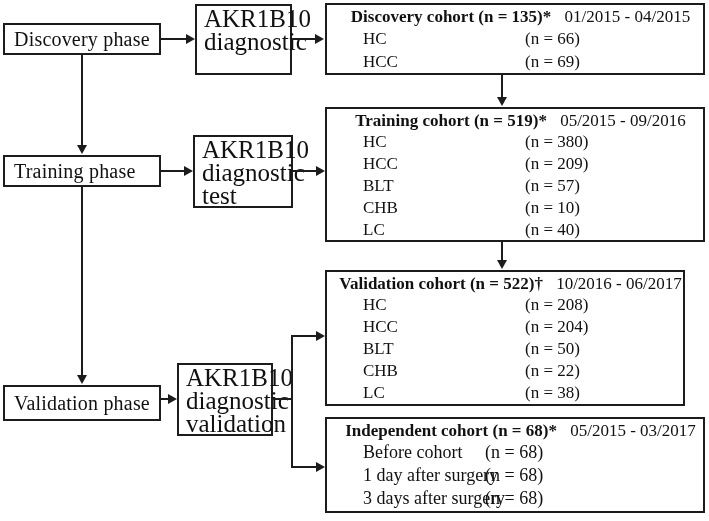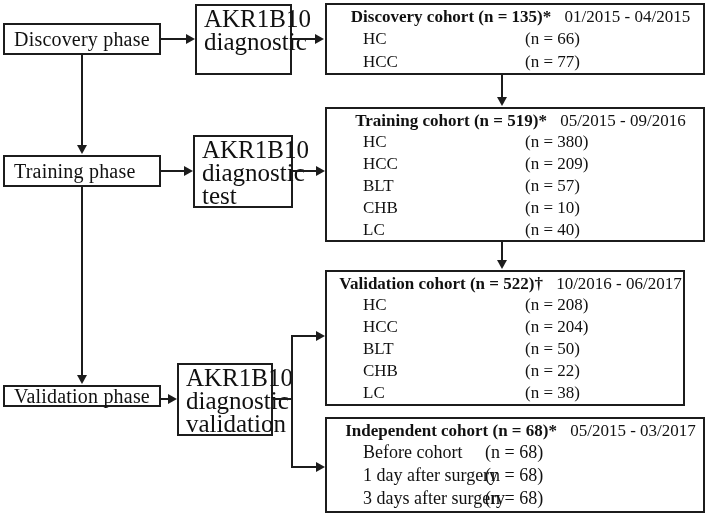--- a/index.html
+++ b/index.html
@@ -44,21 +44,21 @@
 <body>
 
 <div class="canvas">
 
   <div class="box phase-box" style="left:3px;top:23px;width:158px;height:32px">
     <span>Discovery phase</span>
   </div>
   <div class="box phase-box" style="left:3px;top:155px;width:158px;height:32px">
     <span>Training phase</span>
   </div>
-  <div class="box phase-box" style="left:3px;top:385px;width:158px;height:22px">
+  <div class="box phase-box" style="left:3px;top:385px;width:158px;height:36px">
     <span>Validation phase</span>
   </div>
 
   <div class="box process-box" style="left:195px;top:4px;width:97px;height:71px">
     <div>AKR1B10</div>
     <div>diagnostic</div>
   </div>
   <div class="box process-box" style="left:193px;top:135px;width:100px;height:73px">
     <div>AKR1B10</div>
     <div>diagnostic</div>
@@ -74,21 +74,21 @@
     <div class="cohort-title">
       <span class="bold">Discovery cohort (n = 135)*</span>
       <span class="date">01/2015 - 04/2015</span>
     </div>
     <div class="crow">
       <span>HC</span>
       <span class="val">(n = 66)</span>
     </div>
     <div class="crow">
       <span>HCC</span>
-      <span class="val">(n = 77)</span>
+      <span class="val">(n = 69)</span>
     </div>
   </div>
 
   <div class="box cohort-box c2" style="left:325px;top:107px;width:380px;height:135px">
     <div class="cohort-title">
       <span class="bold">Training cohort (n = 519)*</span>
       <span class="date">05/2015 - 09/2016</span>
     </div>
     <div class="crow">
       <span>HC</span>

